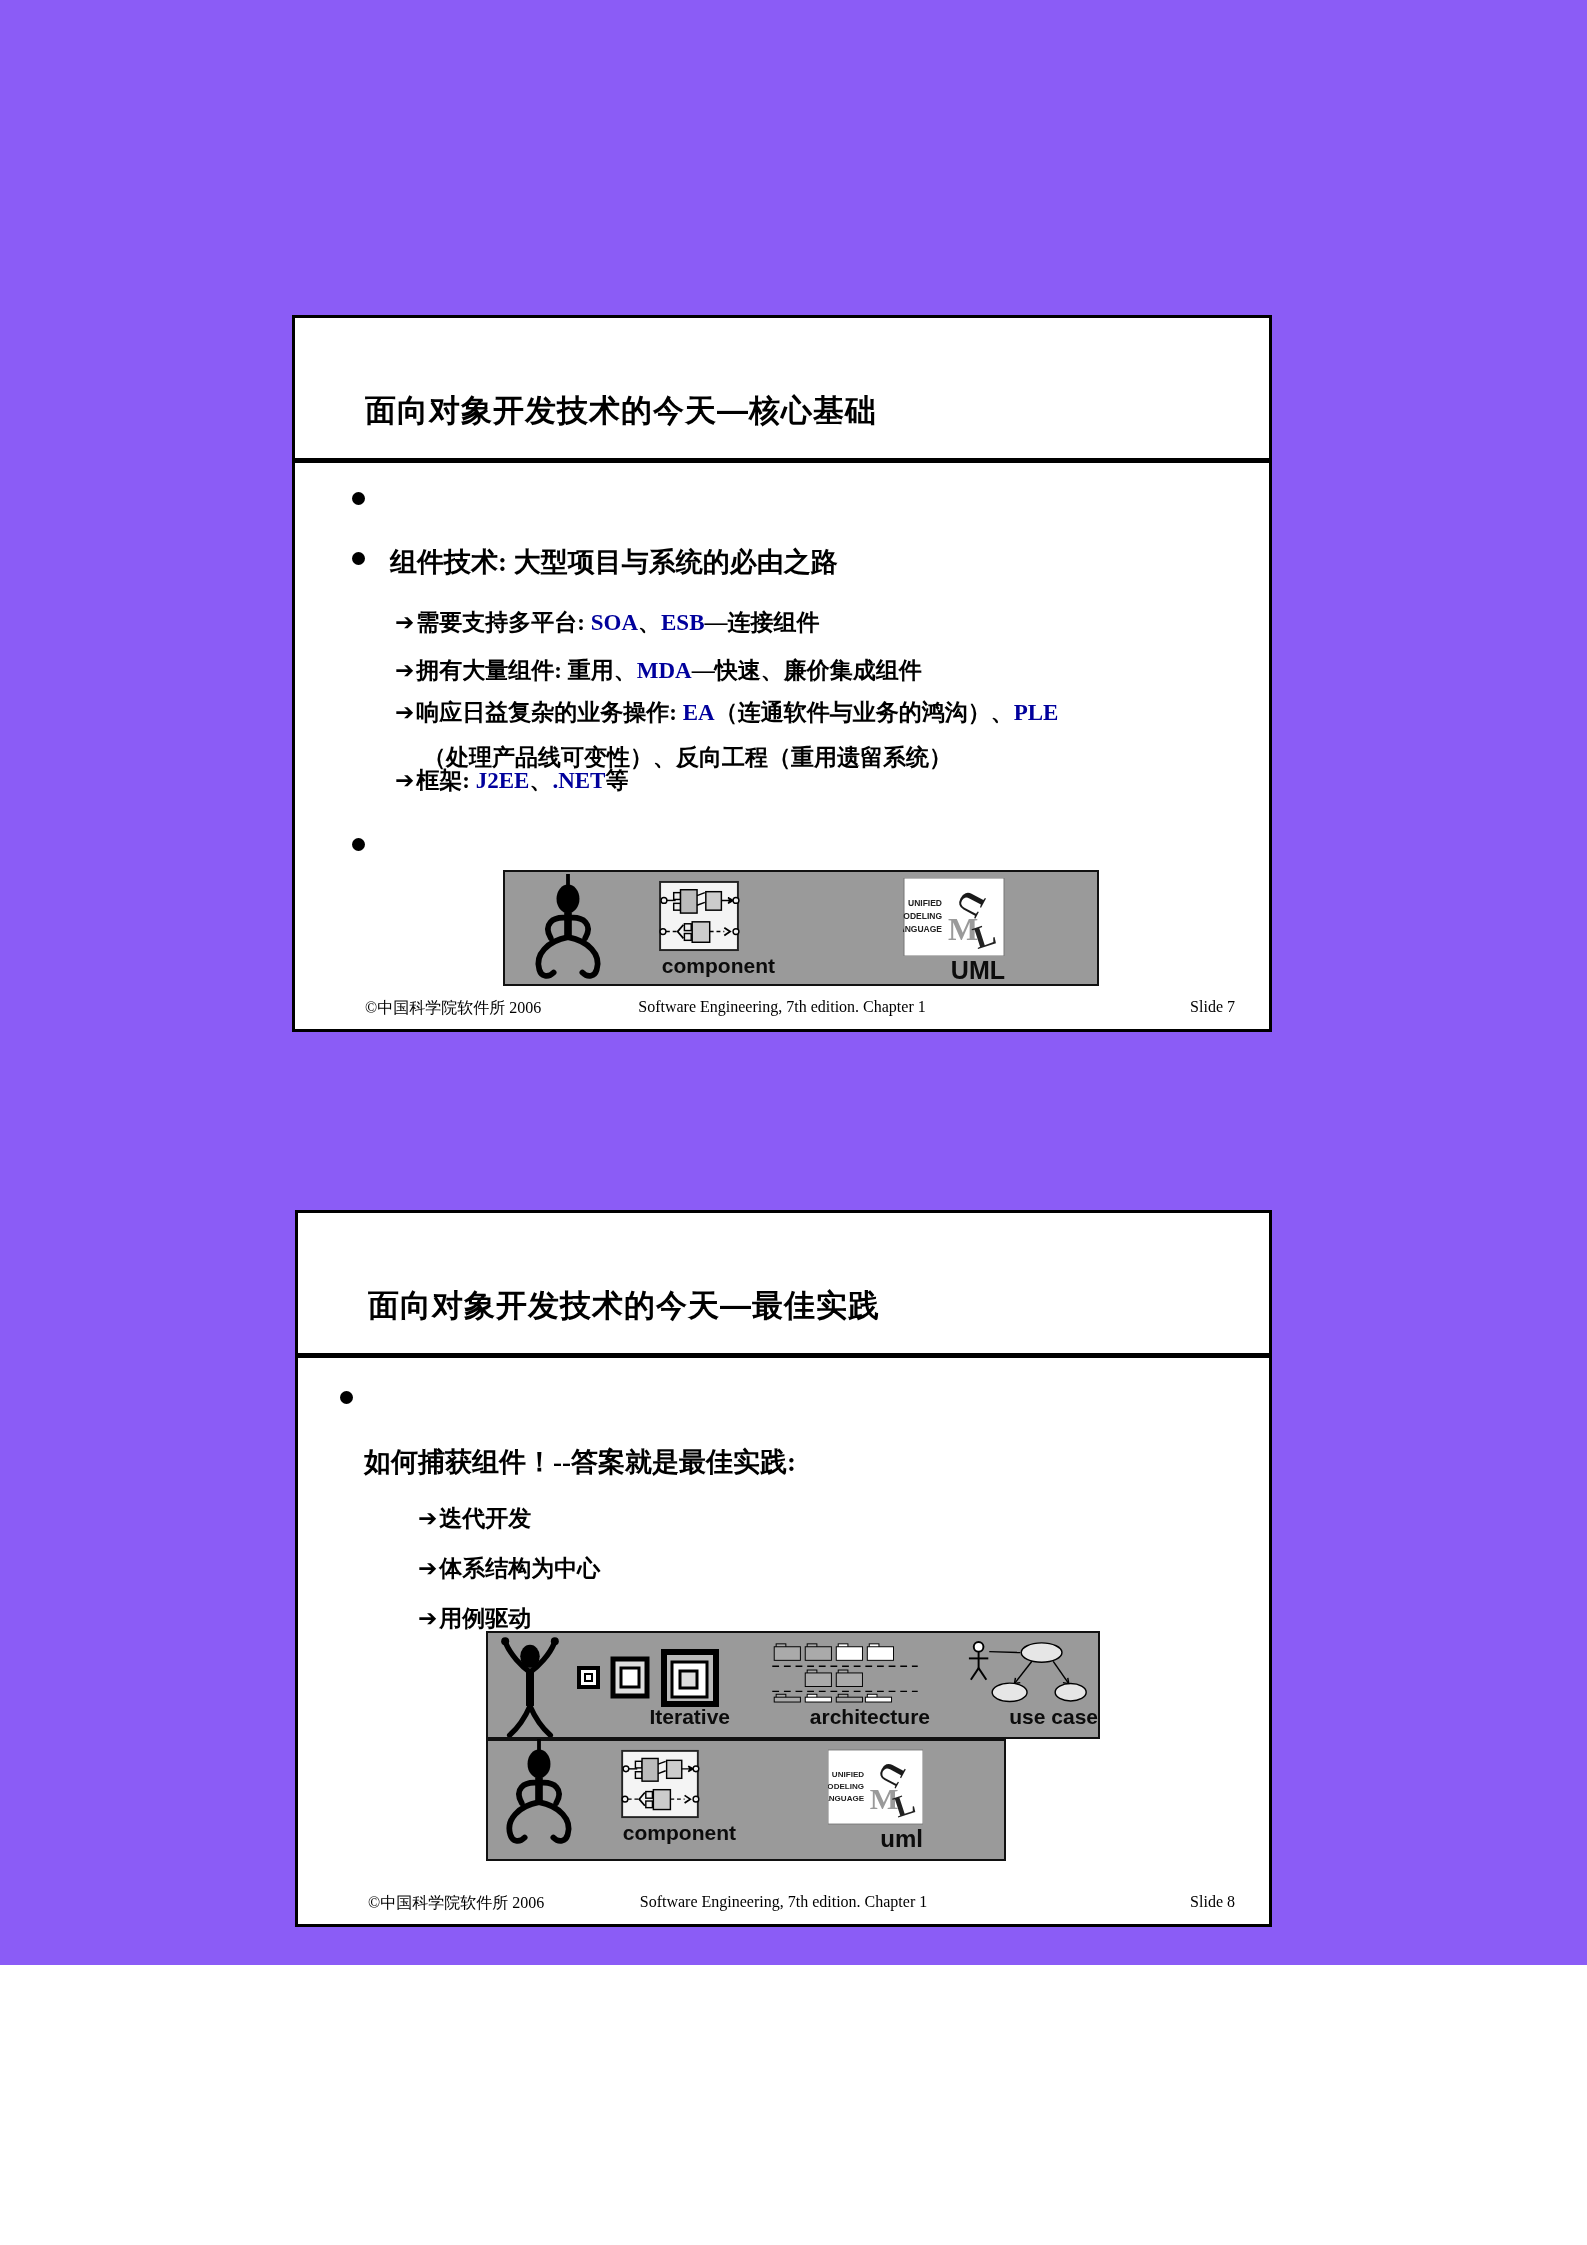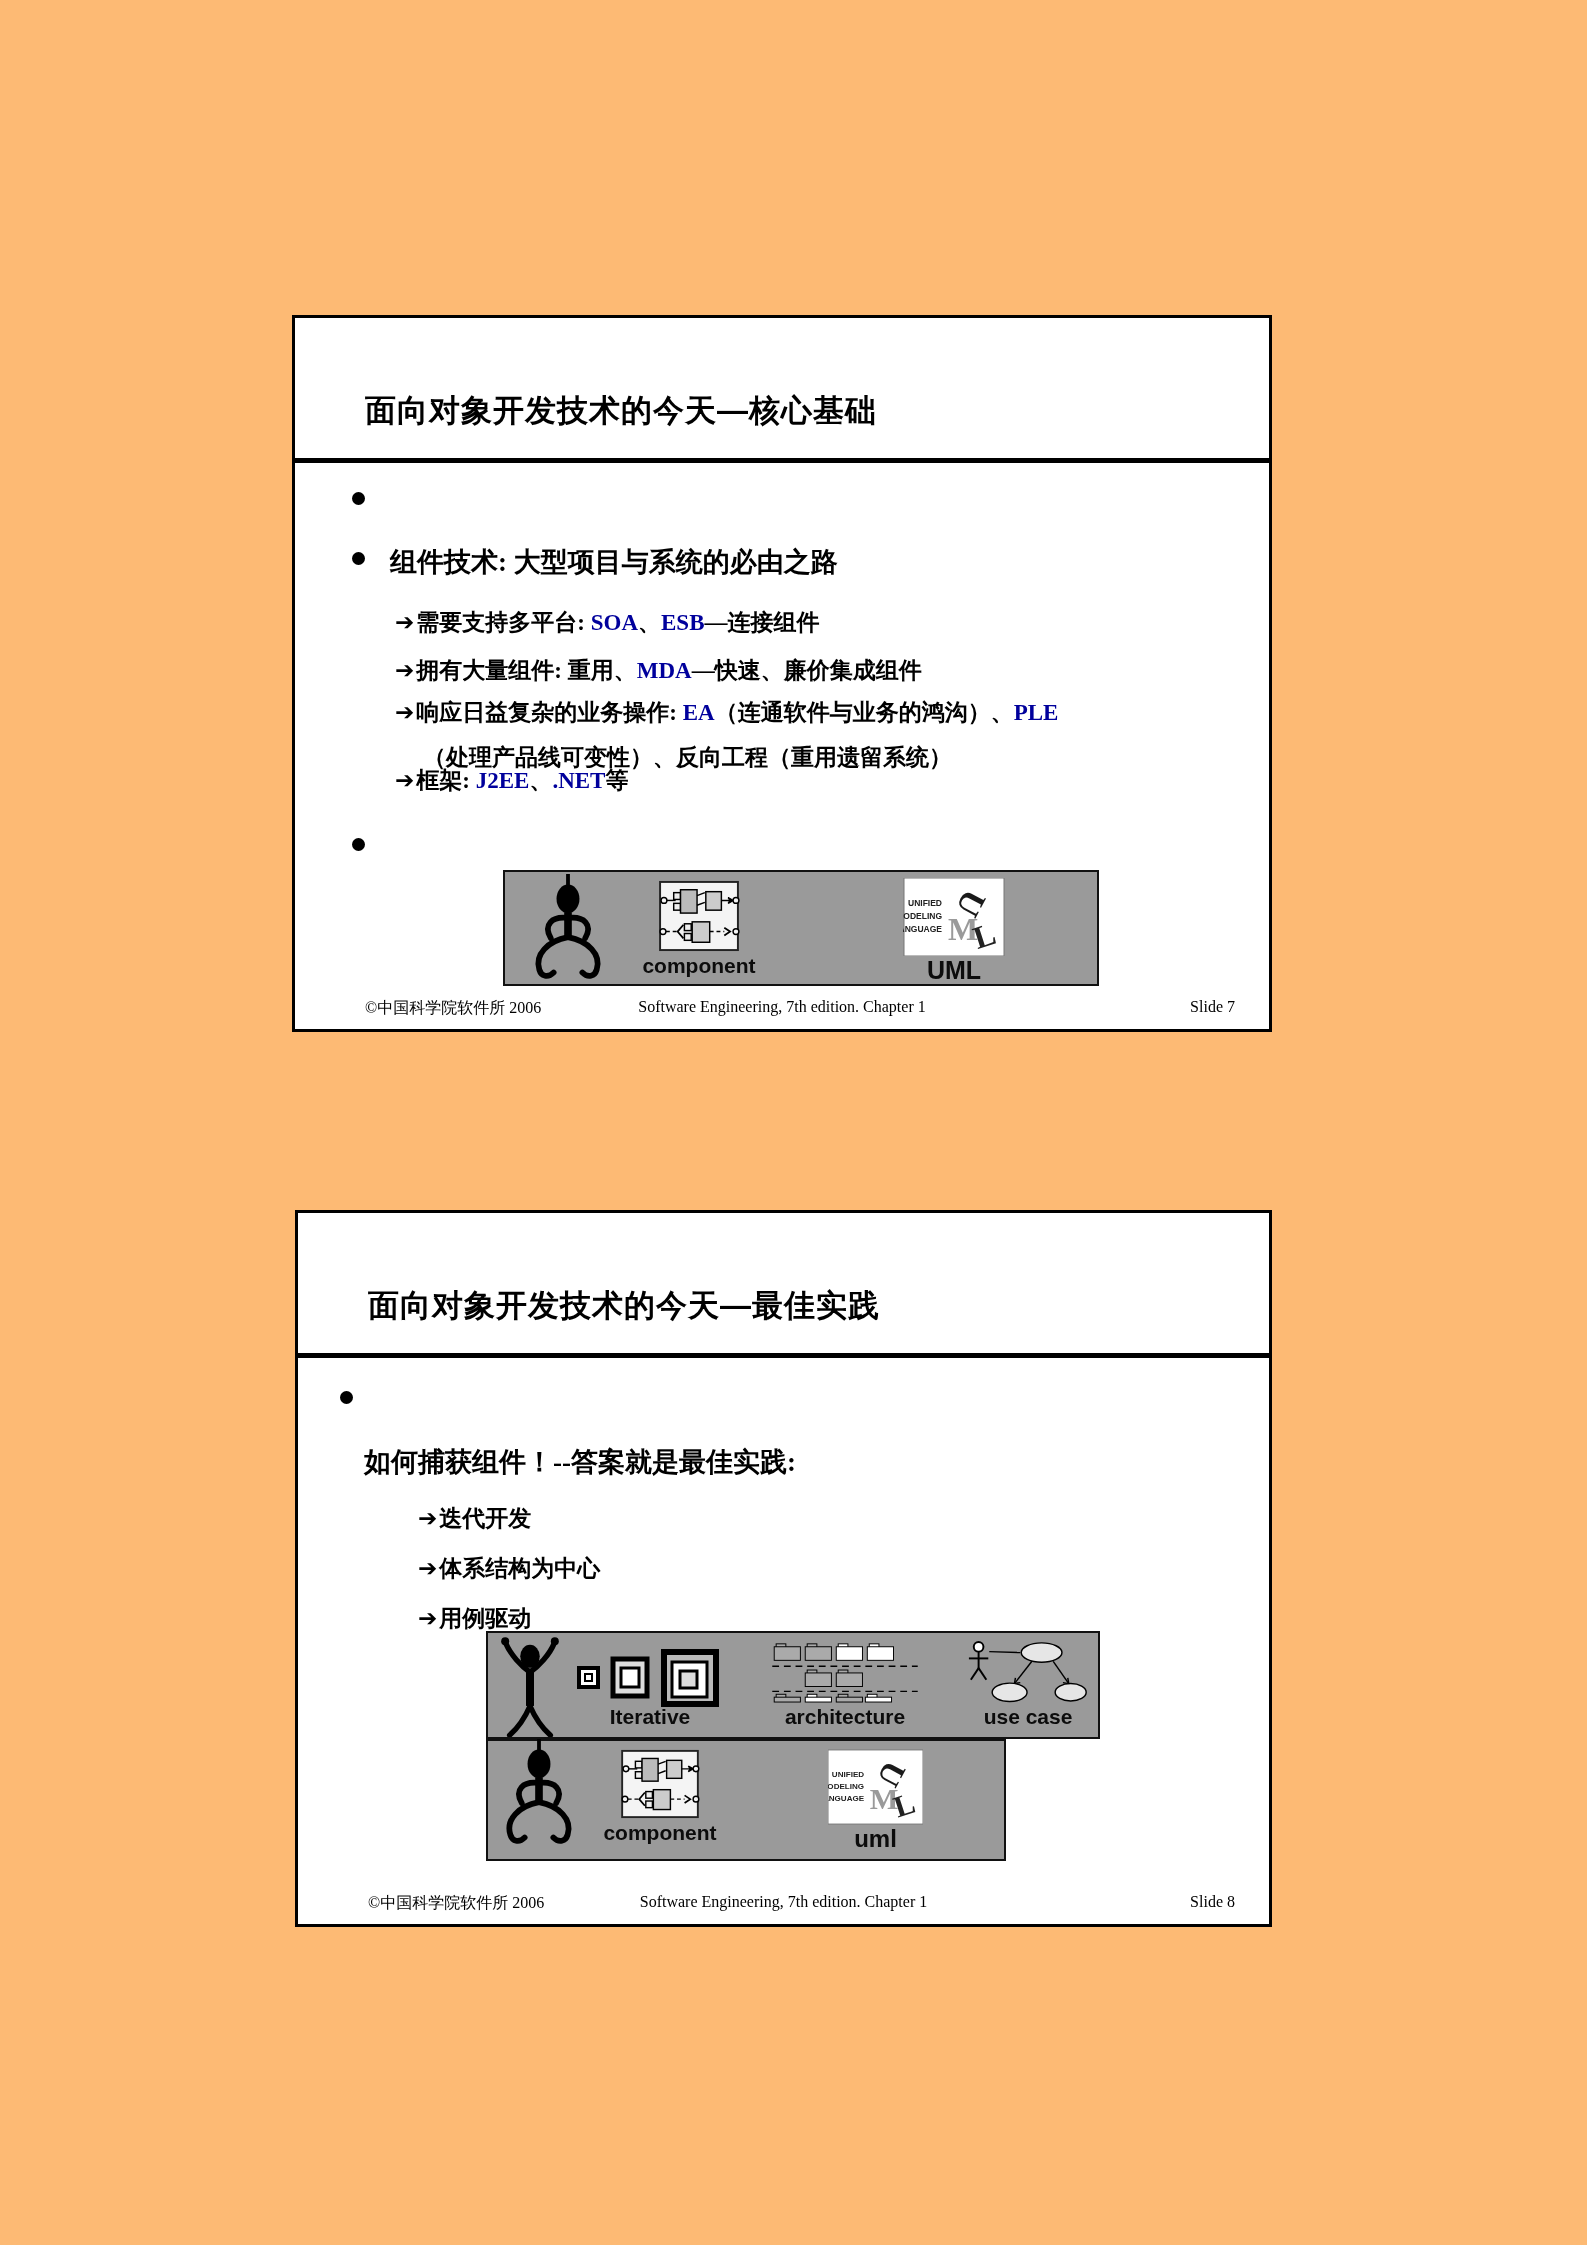--- a/index.html
+++ b/index.html
@@ -1,33 +1,33 @@
 <!DOCTYPE html>
 <html><head>
 <meta charset="utf-8">
 <style>
   html,body{margin:0;padding:0;background:#fff;}
-  #page{position:relative;width:1587px;height:2245px;background:#fdba74;overflow:hidden;
+  #page{position:relative;width:1587px;height:1965px;background:#8b5cf6;overflow:hidden;
         font-family:"Liberation Serif","DejaVu Serif",serif;}
   .slide{position:absolute;width:980px;height:717px;border:3px solid #000;background:#fff;box-sizing:border-box;}
   #slide1{left:292px;top:315px;}
   #slide2{left:295px;top:1210px;width:977px;}
   .slide-title{position:absolute;left:70px;top:72px;font-family:"Liberation Sans","DejaVu Sans",sans-serif;
                font-weight:bold;font-size:31px;color:#000;letter-spacing:1px;white-space:nowrap;}
   .divider{position:absolute;left:0;right:0;top:140px;height:5px;background:#000;}
   .s-line{position:absolute;font-weight:bold;color:#000;white-space:nowrap;}
   .fz-b{font-size:27px;}
   .fz-s{font-size:23px;}
   .en{color:#00009c;font-family:"Liberation Serif","DejaVu Serif",serif;}
   .dot{position:absolute;width:13px;height:13px;background:#000;border-radius:50%;}
   .arrow{font-family:"DejaVu Sans","Liberation Sans",sans-serif;font-weight:bold;margin-right:2px;}
   .banner{position:absolute;background:#9a9a9a;border:2px solid #111;box-sizing:border-box;}
   .banner .icon{position:absolute;}
   .blabel{position:absolute;font-family:"Liberation Sans","DejaVu Sans",sans-serif;font-weight:bold;
-          color:#0c0c0c;text-align:center;}
+          color:#0c0c0c;text-align:right;}
   .footer{position:absolute;left:0;right:0;top:680px;height:30px;font-size:16px;color:#000;}
   .footer .f-left{position:absolute;left:70px;white-space:nowrap;}
   .footer .f-center{position:absolute;left:50%;transform:translateX(-50%);white-space:nowrap;}
   .footer .f-right{position:absolute;right:34px;white-space:nowrap;}
 </style>
 </head>
 <body>
 
 <div id="page">
 

